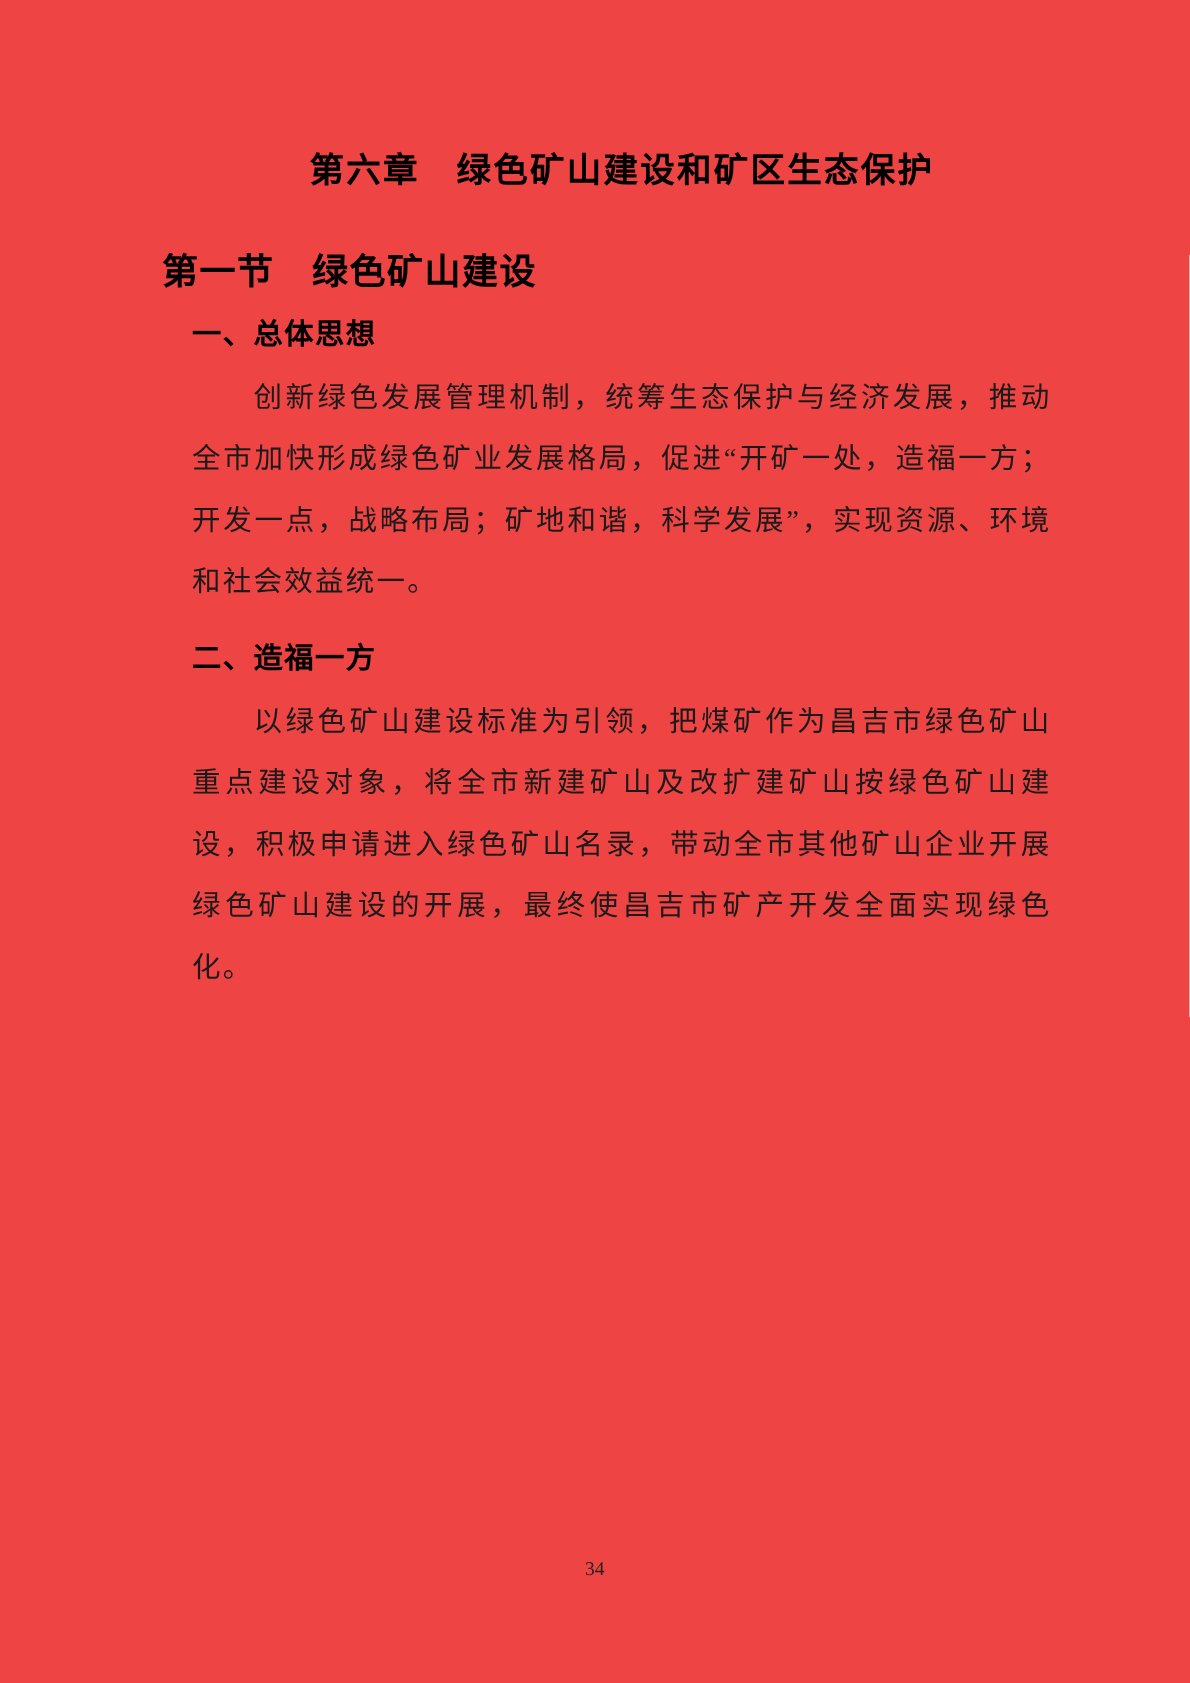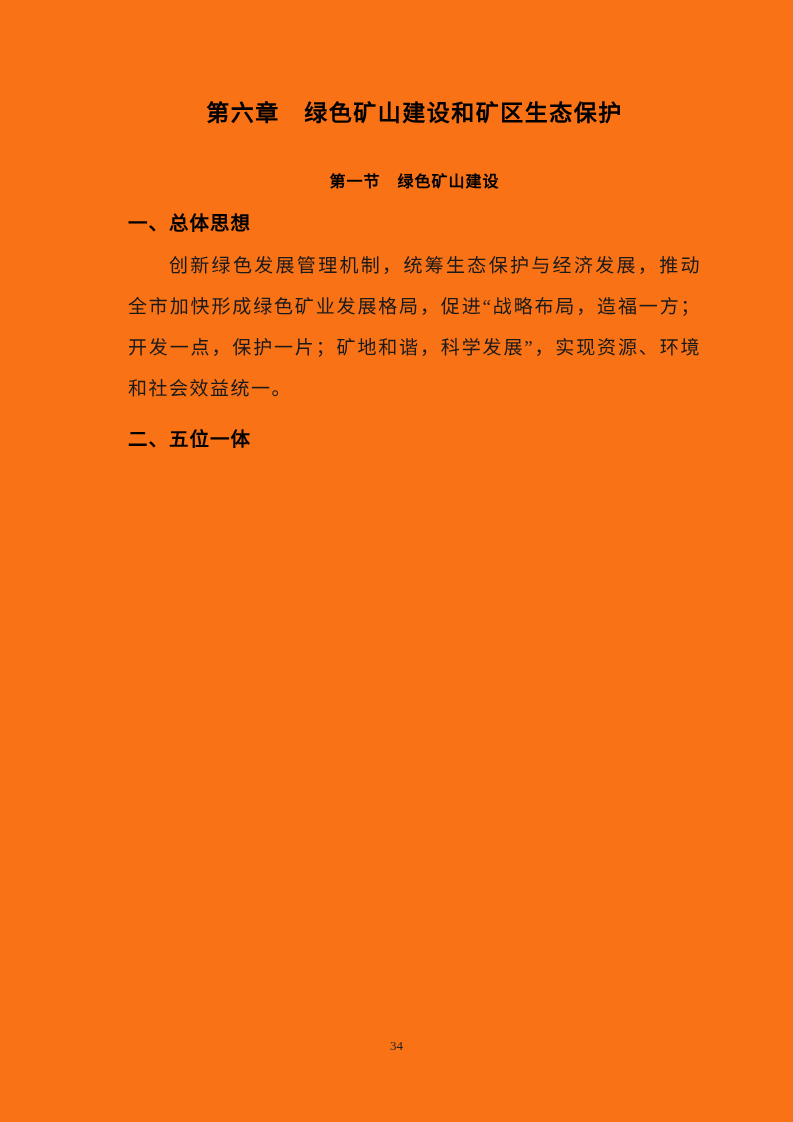--- a/index.html
+++ b/index.html
@@ -5,21 +5,21 @@
   html, body {
     margin: 0;
     padding: 0;
     background: #ffffff;
   }
   .page {
     position: relative;
     width: 793px;
     height: 1122px;
     margin: 0 auto;
-    background: #f97316;
+    background: #ef4444;
     color: #111111;
     box-sizing: border-box;
     padding: 97px 92px 0 128px;
     overflow: hidden;
     font-family: "Liberation Serif", "DejaVu Serif", serif;
   }
   .chapter-title {
     margin: 0 -20px 24px -20px;
     text-align: center;
     font-family: "Liberation Sans", "DejaVu Sans", sans-serif;
@@ -35,24 +35,23 @@
     line-height: 41px;
     letter-spacing: 1.5px;
     text-align: justify;
     text-justify: inter-ideograph;
     text-align-last: left;
     text-indent: 41px;
     color: #1a1a1a;
   }
   .section-title {
     margin: 38px -20px 12px -20px;
-    text-align: center;
     font-family: "Liberation Sans", "DejaVu Sans", sans-serif;
     font-weight: 700;
-    font-size: 16px;
+    font-size: 24px;
     line-height: 30px;
     letter-spacing: 1px;
     color: #000000;
   }
   .sub-heading {
     margin: 16px 0 8px 0;
     font-family: "Liberation Sans", "DejaVu Sans", sans-serif;
     font-weight: 700;
     font-size: 19.5px;
     line-height: 28px;
@@ -79,22 +78,23 @@
 
 <div class="page">
 
   <h1 class="chapter-title">第六章　绿色矿山建设和矿区生态保护</h1>
 
 
   <h2 class="section-title">第一节　绿色矿山建设</h2>
 
   <h3 class="sub-heading first">一、总体思想</h3>
 
-  <p class="body-para">创新绿色发展管理机制，统筹生态保护与经济发展，推动全市加快形成绿色矿业发展格局，促进“战略布局，造福一方；开发一点，保护一片；矿地和谐，科学发展”，实现资源、环境和社会效益统一。</p>
+  <p class="body-para">创新绿色发展管理机制，统筹生态保护与经济发展，推动全市加快形成绿色矿业发展格局，促进“开矿一处，造福一方；开发一点，战略布局；矿地和谐，科学发展”，实现资源、环境和社会效益统一。</p>
 
-  <h3 class="sub-heading">二、五位一体</h3>
+  <h3 class="sub-heading">二、造福一方</h3>
 
+  <p class="body-para">以绿色矿山建设标准为引领，把煤矿作为昌吉市绿色矿山重点建设对象，将全市新建矿山及改扩建矿山按绿色矿山建设，积极申请进入绿色矿山名录，带动全市其他矿山企业开展绿色矿山建设的开展，最终使昌吉市矿产开发全面实现绿色化。</p>
 
 
 
   <div class="page-number">34</div>
 
 </div>
 
 </body></html>

